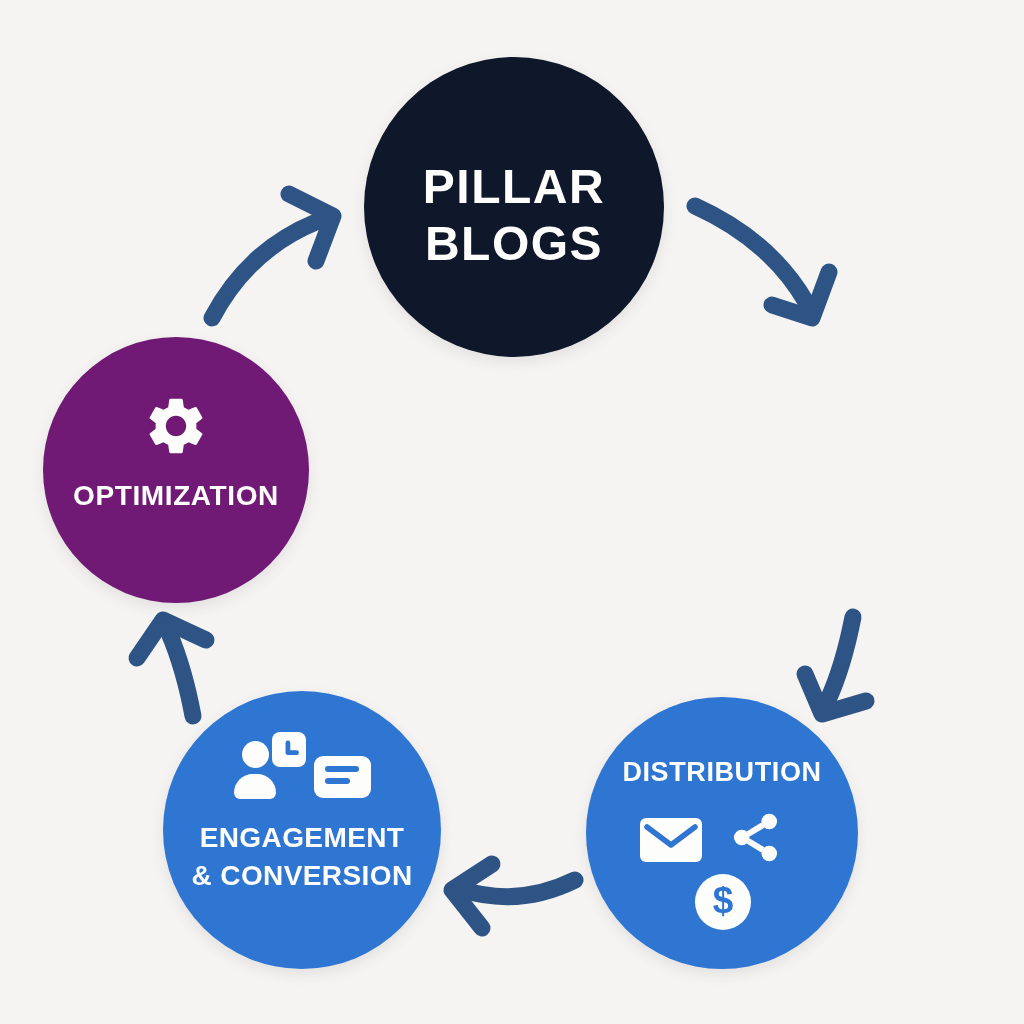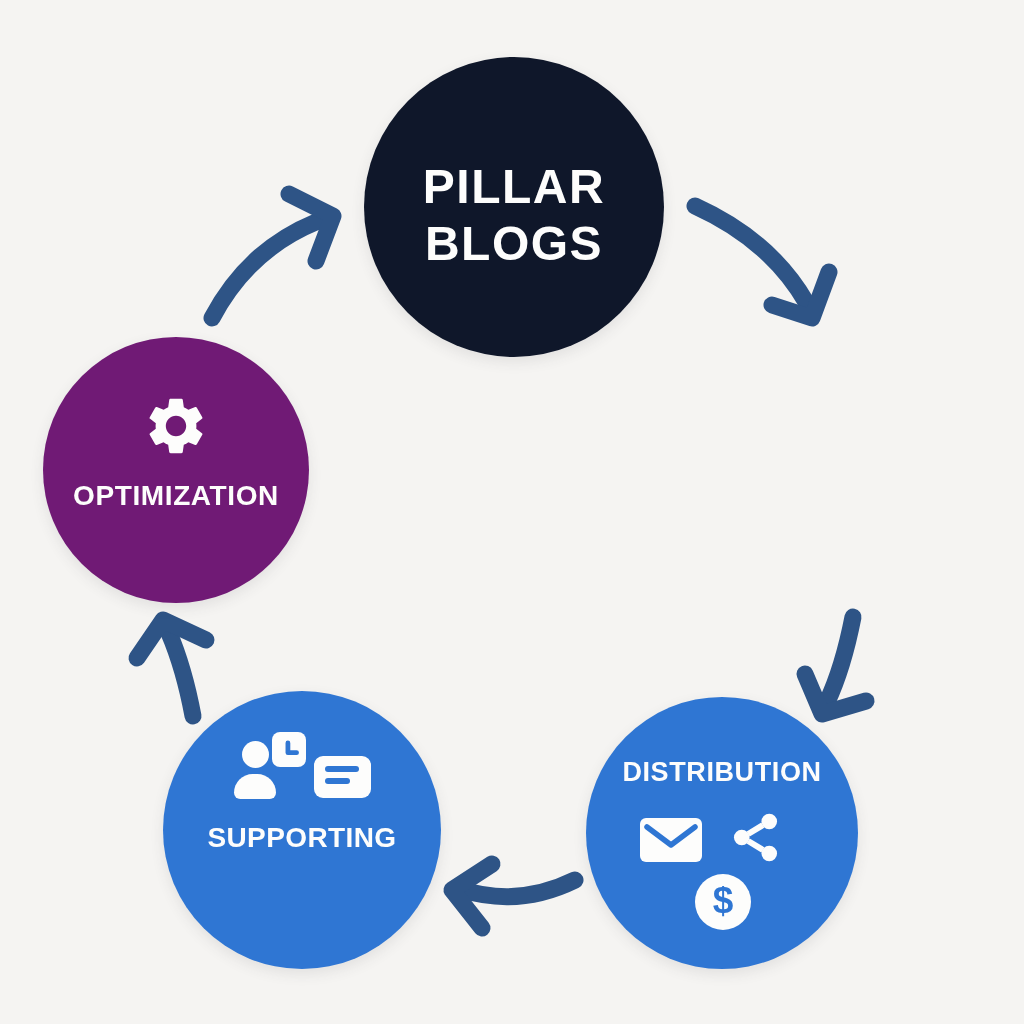--- a/index.html
+++ b/index.html
@@ -136,17 +136,18 @@
         <svg viewBox="0 0 24 24" width="26" height="26" xmlns="http://www.w3.org/2000/svg">
           <path d="M11 5.5 V14.5 H19" fill="none" stroke="#2F76D3" stroke-width="4.4" stroke-linecap="round" stroke-linejoin="round"></path>
         </svg>
       </div>
       <div class="tile-card">
         <div class="card-bar1"></div>
         <div class="card-bar2"></div>
       </div>
     </div>
     <div class="eng-label">
-      <div>SUPPORTING</div>
+      <div>ENGAGEMENT</div>
+      <div>&amp; CONVERSION</div>
     </div>
   </div>
 
 </div>
 
 </body></html>

